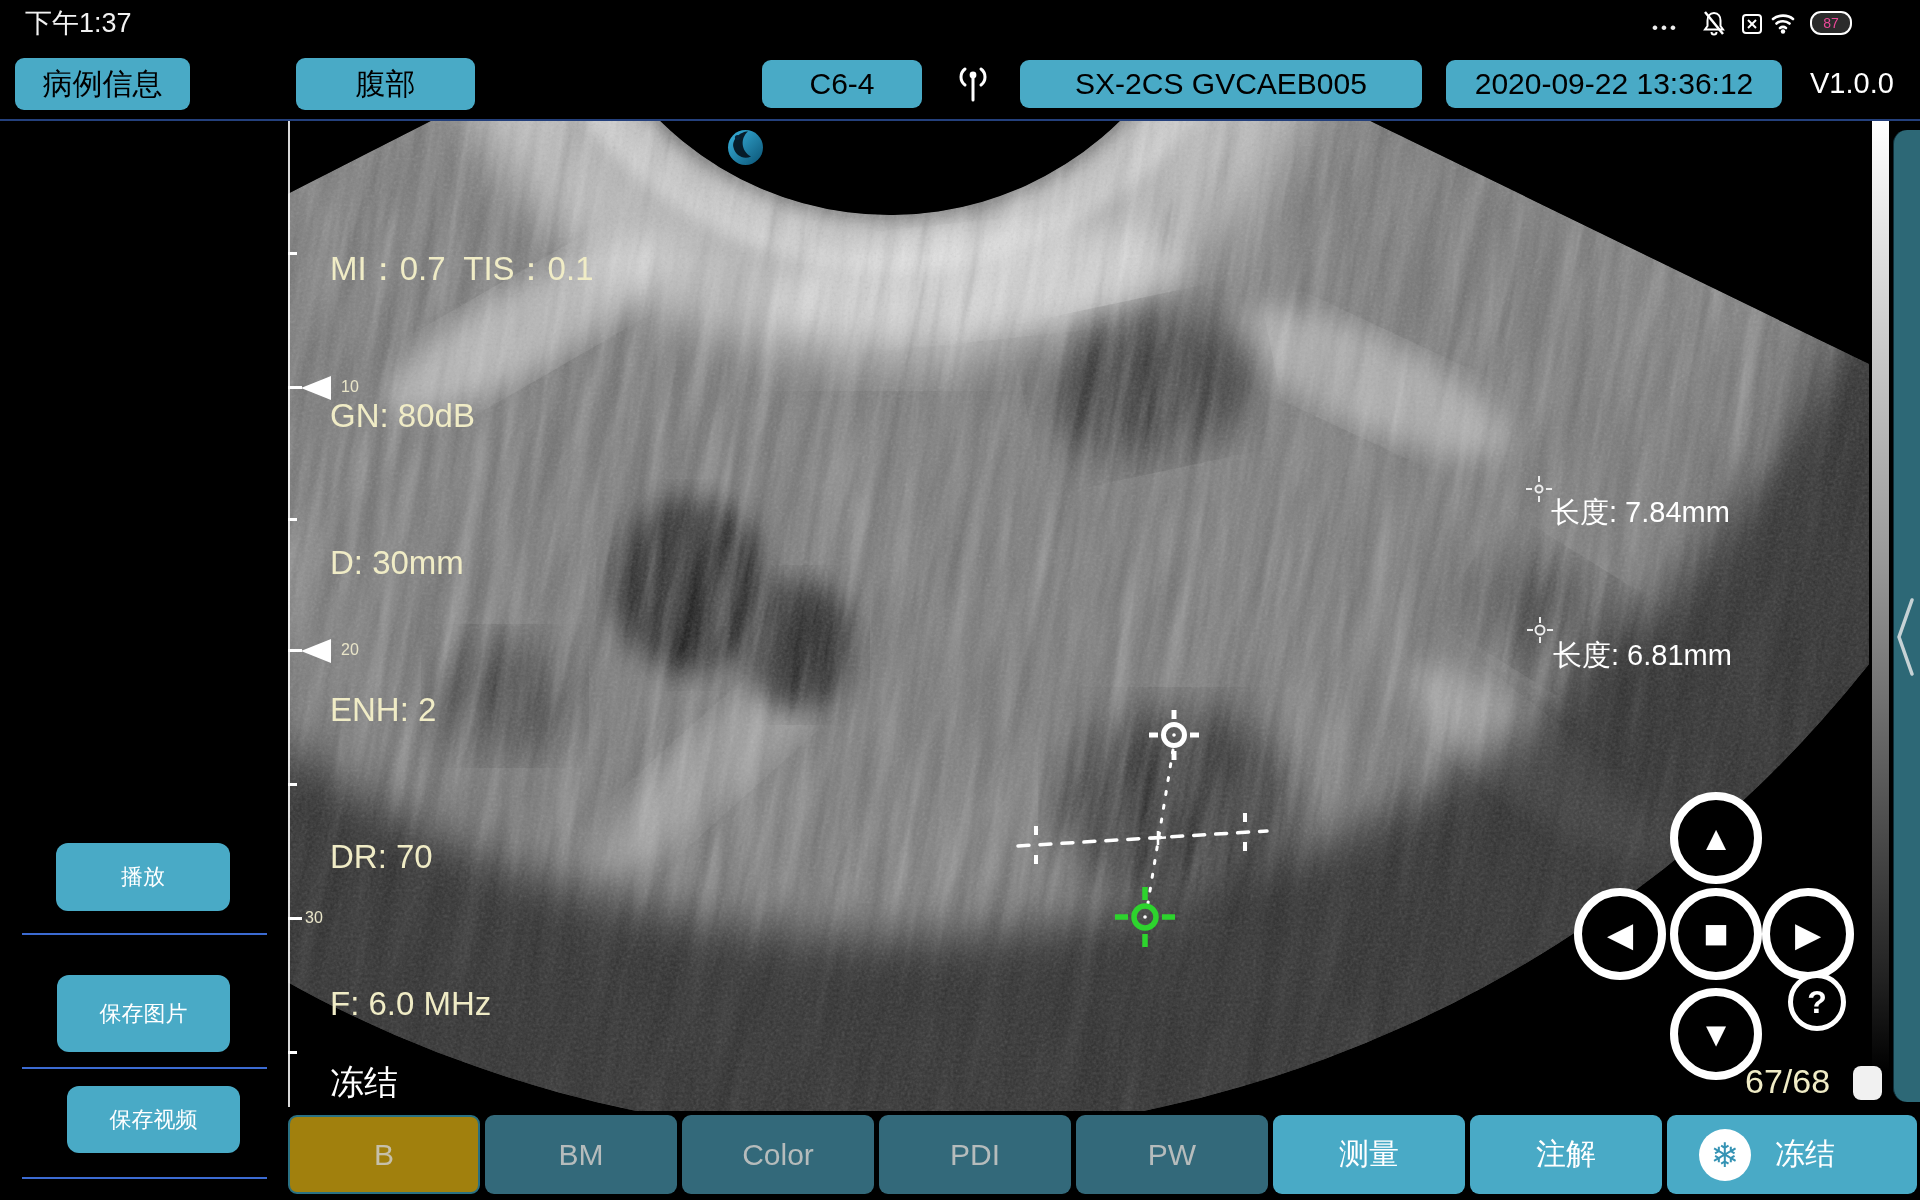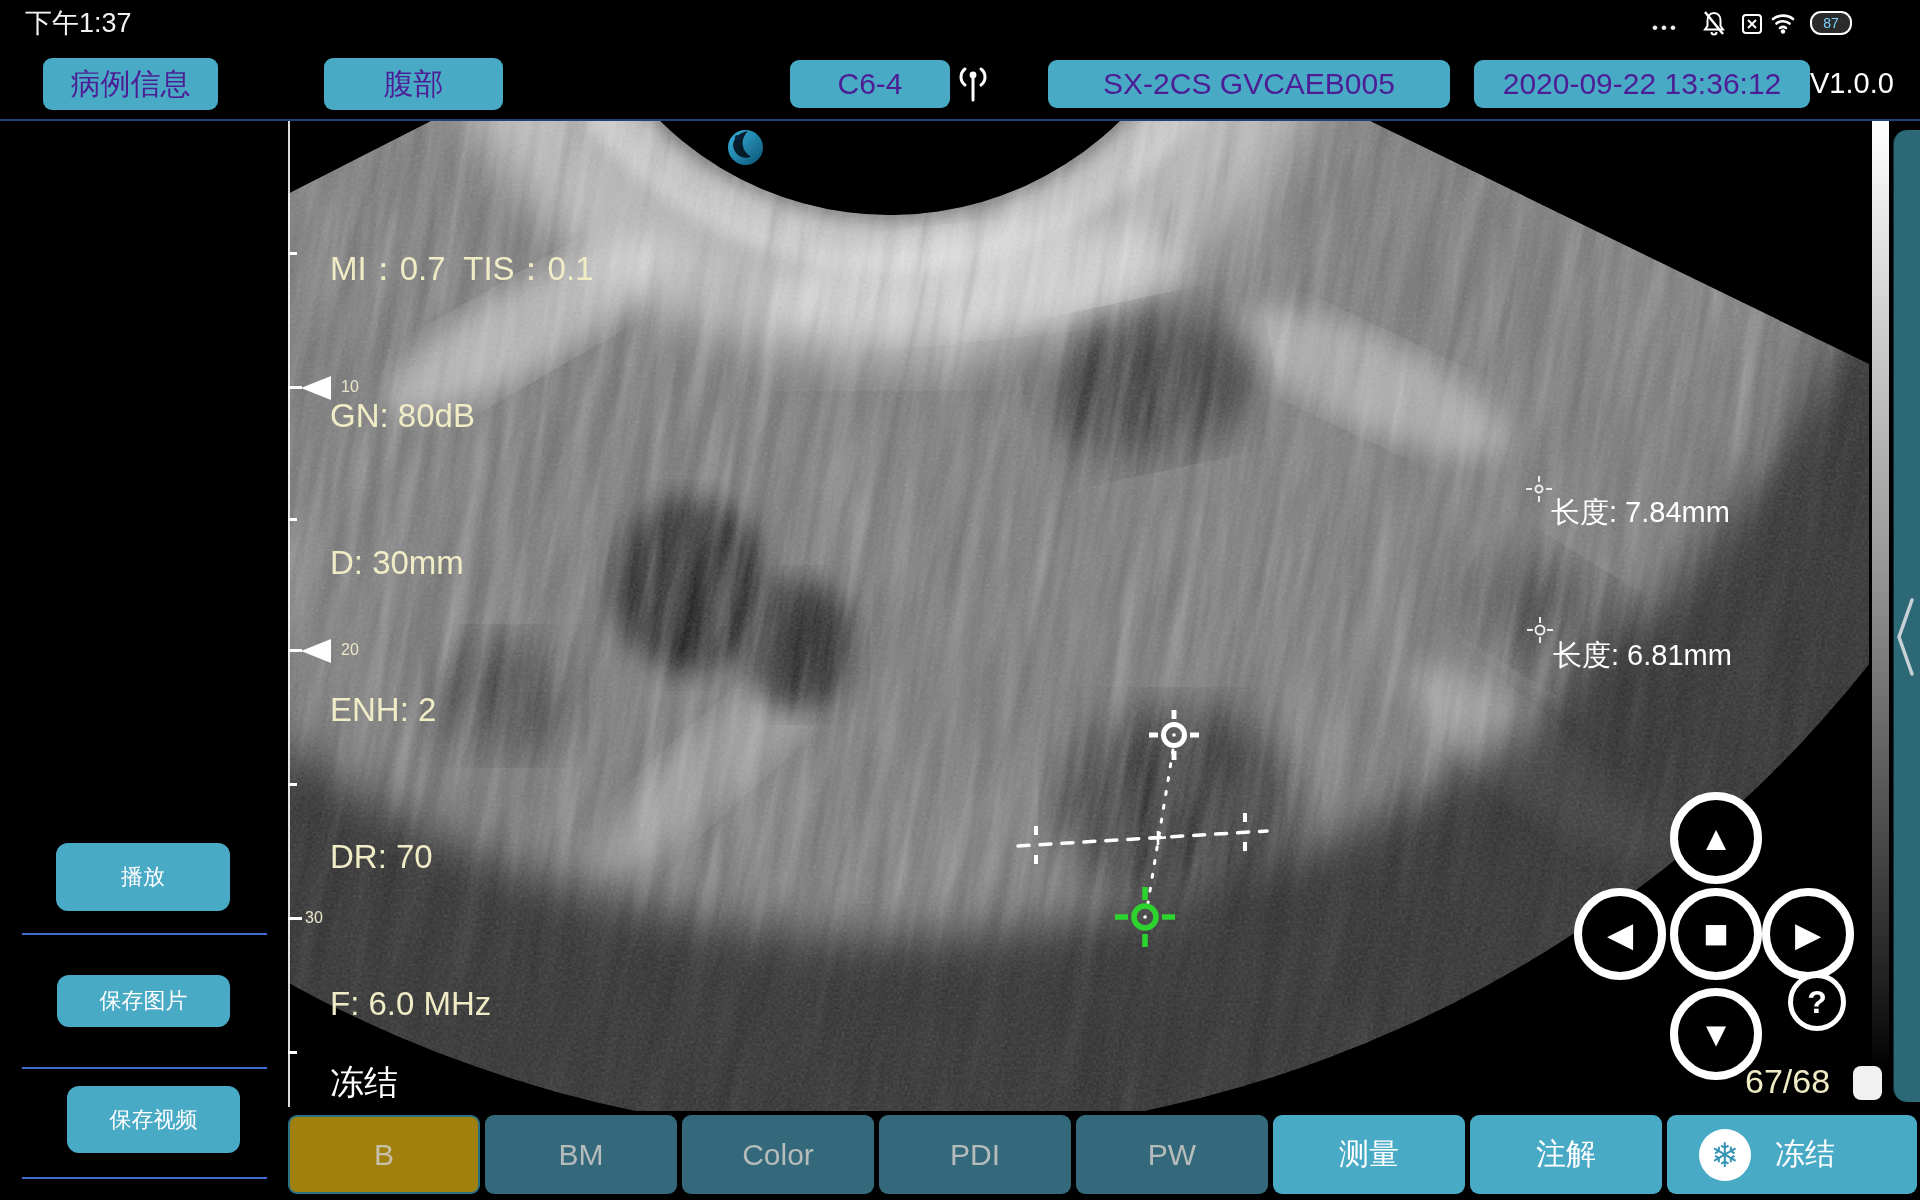--- a/index.html
+++ b/index.html
@@ -7,40 +7,40 @@
           font-family:"Liberation Sans","DejaVu Sans",sans-serif;color:#fff;}
   .abs{position:absolute;}
 
   
   .time{left:25px;top:5px;font-size:27px;color:#f2f2f2;}
   .dots{left:1652px;top:18px;font-size:17px;letter-spacing:3px;color:#eee;}
   .i-bell{left:1702px;top:10px;}
   .i-sim{left:1740px;top:12px;}
   .i-wifi{left:1770px;top:11px;}
   .battery{left:1810px;top:11px;width:38px;height:20px;border:2px solid #fff;border-radius:11px;
-           display:flex;align-items:center;justify-content:center;font-size:14px;color:#7dd3fc;background:#2b2b2b;}
-
-  
-  .tbtn{background:#49aac6;color:#4c1d95;border-radius:9px;display:flex;align-items:center;justify-content:center;
-        font-size:30px;cursor:pointer;margin-left:28px;}
+           display:flex;align-items:center;justify-content:center;font-size:14px;color:#ec4899;background:#2b2b2b;}
+
+  
+  .tbtn{background:#49aac6;color:#000000;border-radius:9px;display:flex;align-items:center;justify-content:center;
+        font-size:30px;cursor:pointer;}
   .b-case{left:15px;top:58px;width:175px;height:52px;}
   .b-preset{left:296px;top:58px;width:179px;height:52px;}
   .b-probe{left:762px;top:60px;width:160px;height:48px;}
   .i-antenna{left:955px;top:60px;}
   .b-device{left:1020px;top:60px;width:402px;height:48px;}
   .b-date{left:1446px;top:60px;width:336px;height:48px;}
   .version{left:1810px;top:67px;font-size:29px;color:#fff;}
 
   .hline{left:0;top:119px;width:1920px;height:2px;background:#24407c;}
 
   
   .sbtn{background:#49aac6;color:#fff;border-radius:12px;display:flex;align-items:center;justify-content:center;
         font-size:22px;cursor:pointer;}
   .b-play{left:56px;top:843px;width:174px;height:68px;}
-  .b-simg{left:57px;top:975px;width:173px;height:52px;}
+  .b-simg{left:57px;top:975px;width:173px;height:77px;}
   .b-svid{left:67px;top:1086px;width:173px;height:67px;}
   .sdiv{left:22px;width:245px;height:2px;background:#3c6bd2;}
   .sd1{top:933px;}.sd2{top:1067px;}.sd3{top:1177px;}
 
   
   .image-area{left:288px;top:121px;width:1581px;height:990px;background:#000;overflow:hidden;}
   .fan-svg,.meas-svg{position:absolute;left:0;top:0;}
 
   
   .ruler-line{left:288px;top:121px;width:2px;height:986px;background:rgba(255,255,255,.85);z-index:4;}

